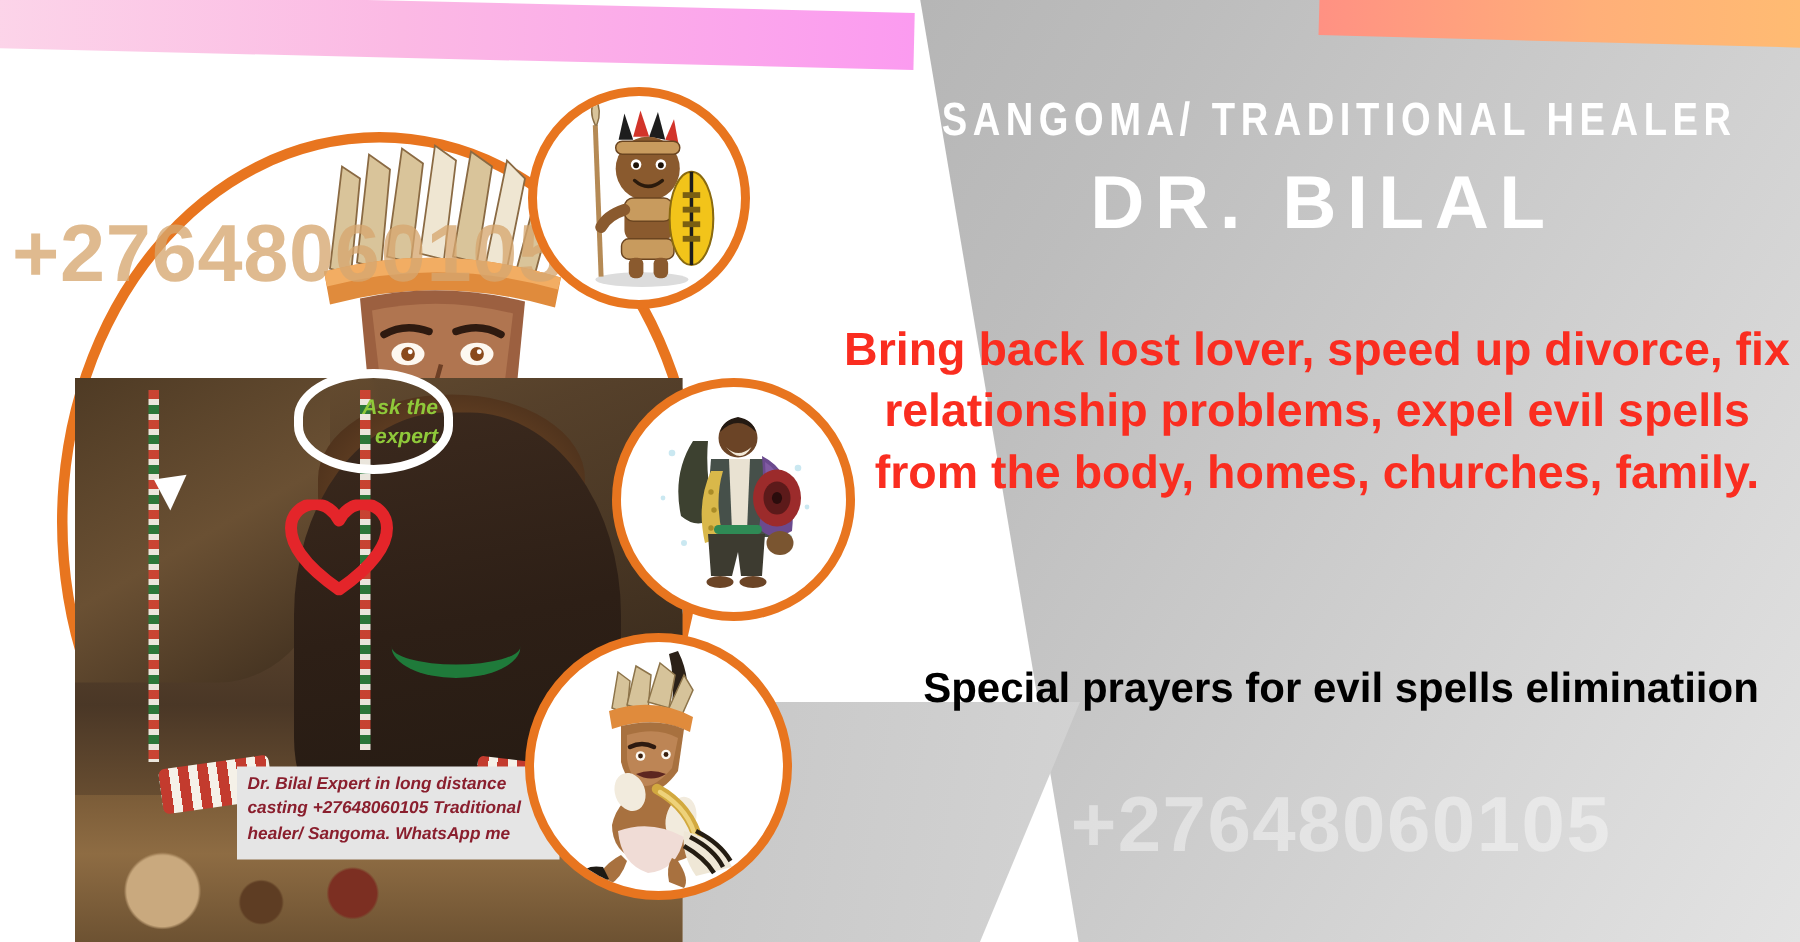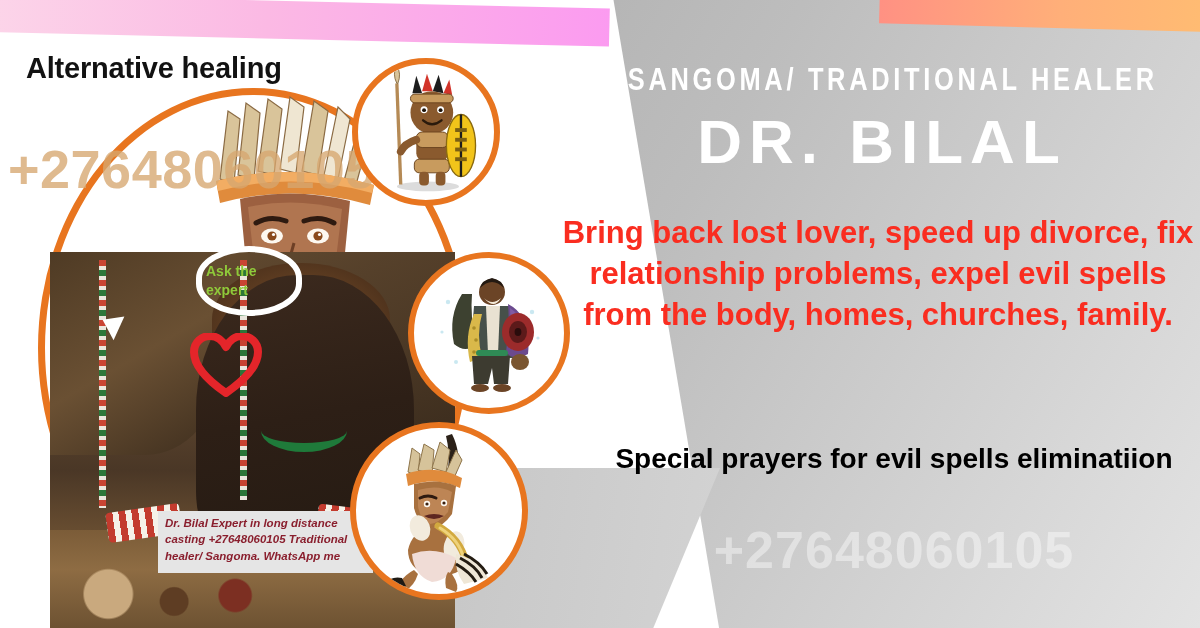--- a/index.html
+++ b/index.html
@@ -156,22 +156,22 @@
   
   .bubble {
     position:absolute; left:196px; top:246px;
     width:106px; height:70px;
     border:6px solid #ffffff;
     border-radius:50%/46%;
     z-index:9;
     display:flex; align-items:center; justify-content:center;
   }
   .bubble-txt {
-    font-size:14px; font-weight:700; 
-    color:#8fc93a; line-height:1.35; text-align:left;
+    font-size:14px; font-weight:700; font-style:italic;
+    color:#8fc93a; line-height:1.35; text-align:right;
     width:86px;
   }
   .bubble-tail {
     position:absolute; left:104px; top:318px;
     width:0; height:0;
     border-left:8px solid transparent;
     border-right:14px solid transparent;
     border-top:22px solid #ffffff;
     transform:rotate(-8deg);
     z-index:9;
@@ -214,21 +214,21 @@
     position:absolute; left:24px; top:62px; width:620px;
     text-align:center;
     font-size:31px; font-weight:700; color:#ffffff;
     letter-spacing:4.5px;
     transform:scaleX(.82); transform-origin:center;
     white-space:nowrap;
   }
   .bigname {
     position:absolute; left:24px; top:106px; width:620px;
     text-align:center;
-    font-size:62px; font-weight:700; color:#ffffff;
+    font-size:50px; font-weight:700; color:#ffffff;
     letter-spacing:7px;
     white-space:nowrap;
   }
   .redblock {
     position:absolute; left:10px; top:212px; width:640px;
     text-align:center;
     font-size:31px; font-weight:700; color:#fa2d20;
     line-height:1.33;
   }
   .blackblock {
@@ -250,21 +250,20 @@
 
 <div id="stage">
 
   <div class="grey-panel"></div>
   <div class="grey-wedge"></div>
   <div class="band-pink"></div>
   <div class="band-orange"></div>
 
   <div class="left-area">
 
-    <div class="headline">Alternative healing</div>
 
     <div class="big-arc"></div>
 
     <div class="hero-ill">
       <svg viewBox="0 0 252 230" xmlns="http://www.w3.org/2000/svg">
         <g>
 
           <g stroke="#8a6a43" stroke-width="1.2" fill="#d9c49a">
             <path d="M52 84 L60 16 L72 24 L66 88 Z"></path>
             <path d="M70 80 L78 8 L92 18 L86 84 Z"></path>

